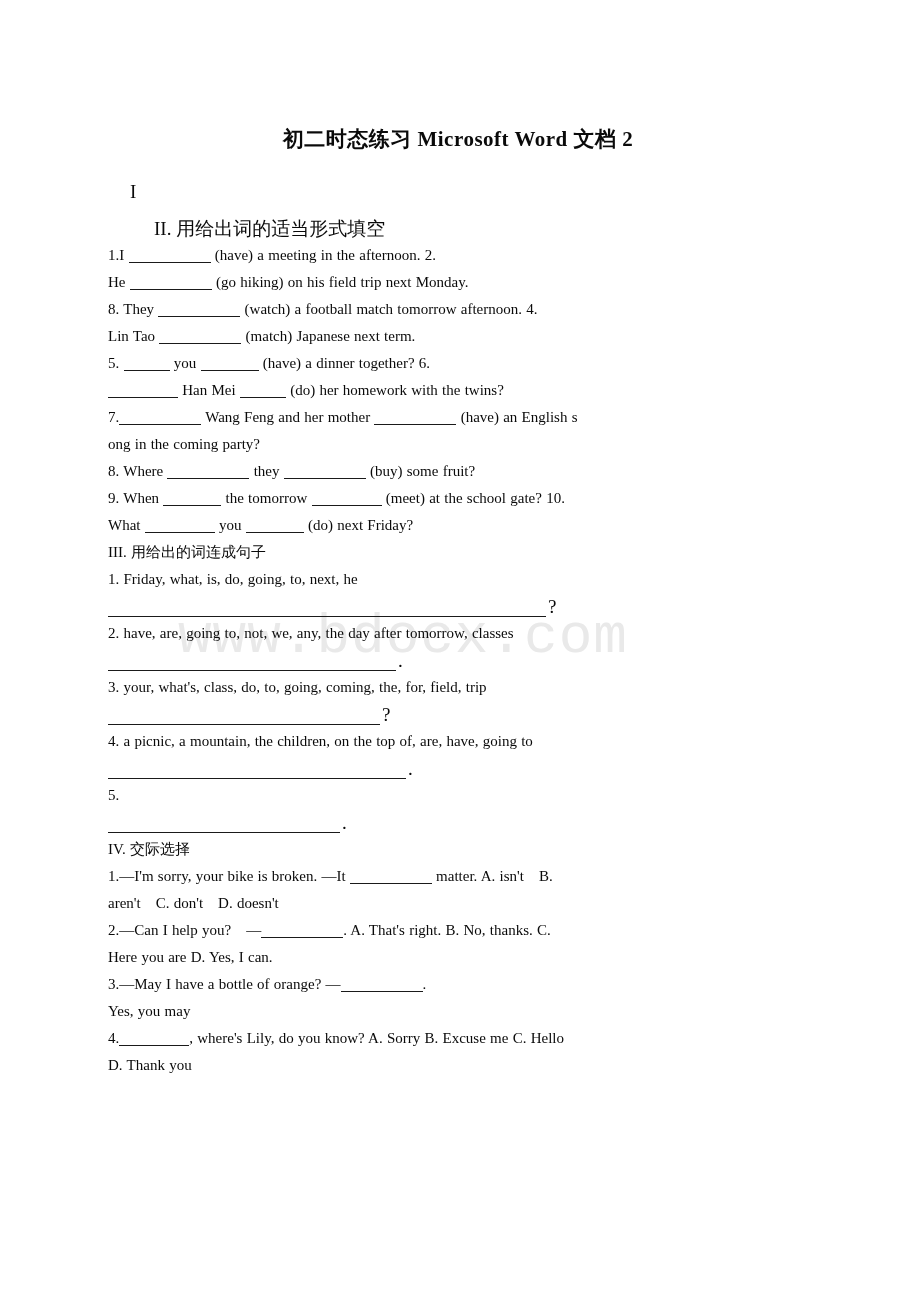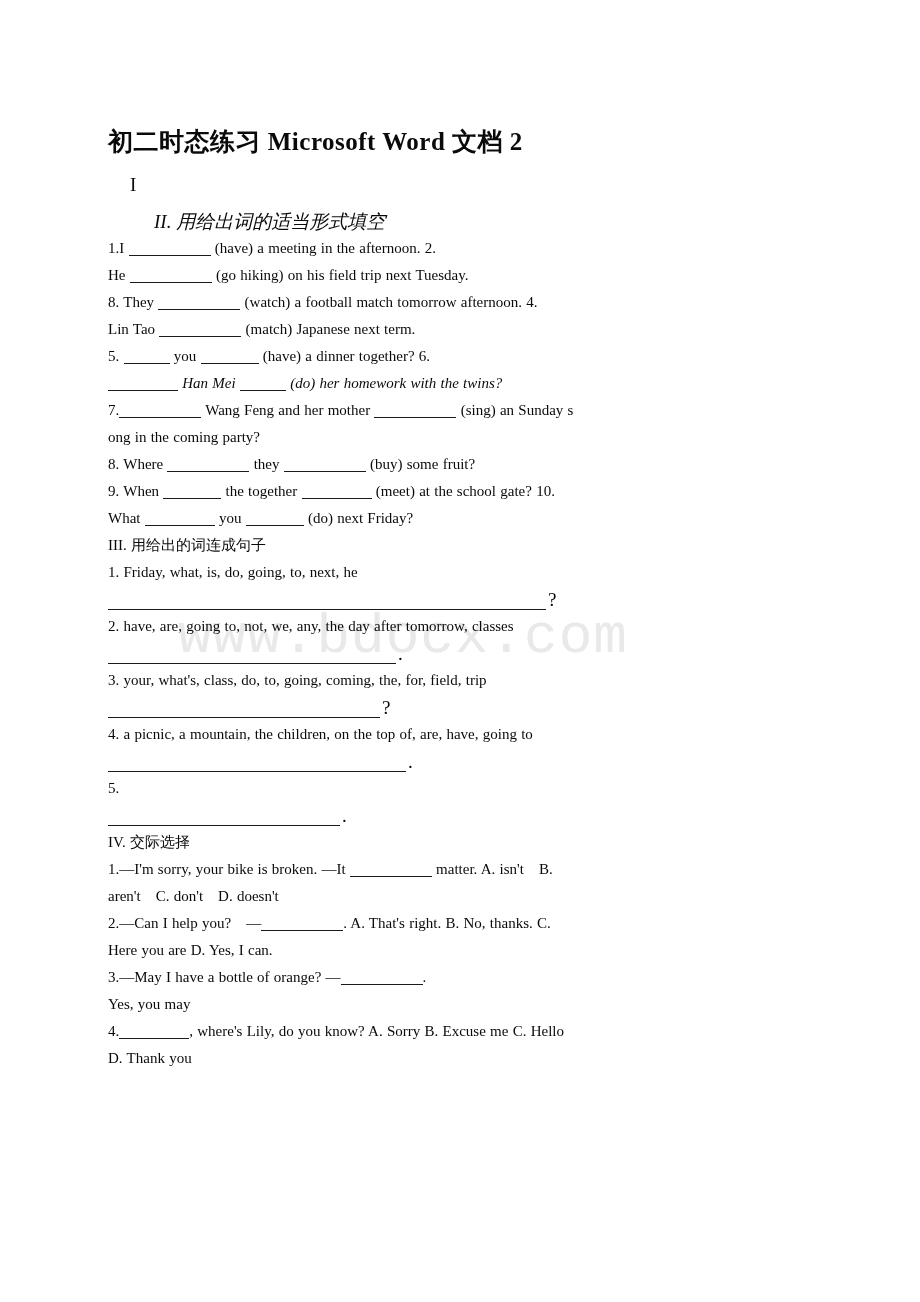--- a/index.html
+++ b/index.html
@@ -41,36 +41,37 @@
   
   #content {
     position: absolute;
     left: 108px;
     top: 126px;
     width: 700px;
     z-index: 2;
   }
 
   .doc-title {
-    font-size: 25px;
+    font-size: 21px;
     font-weight: bold;
+    text-align: center;
     line-height: 1.25;
-    margin: 0 0 14px 0;
+    margin: 0 0 26px 0;
     letter-spacing: 0.5px;
     white-space: nowrap;
   }
 
   .sec-roman {
     margin: 0;
     font-size: 19px;
     line-height: 27px;
   }
 
   .indent-1 { padding-left: 22px; }
-  .indent-2 { padding-left: 46px; font-style: italic; }
+  .indent-2 { padding-left: 46px; }
 
   .para {
     margin: 0;
     font-size: 15px;
     line-height: 27px;
     word-spacing: 0.5px;
   }
 
   .gap-1 { height: 10px; }
 
@@ -118,37 +119,37 @@
     <h1 class="doc-title">初二时态练习 Microsoft Word 文档 2</h1>
 
     <p class="sec-roman indent-1">I</p>
 
     <div class="gap-1"></div>
 
     <p class="sec-roman indent-2">II. 用给出词的适当形式填空</p>
 
     <p class="para"><span>1.I </span><span class="blk b7"></span><span> (have) a meeting in the afternoon. 2.</span></p>
 
-    <p class="para"><span>He </span><span class="blk b7"></span><span> (go hiking) on his field trip next Tuesday.</span></p>
+    <p class="para"><span>He </span><span class="blk b7"></span><span> (go hiking) on his field trip next Monday.</span></p>
 
     <p class="para"><span>8. They </span><span class="blk b7"></span><span> (watch) a football match tomorrow afternoon. 4.</span></p>
 
     <p class="para"><span>Lin Tao </span><span class="blk b7"></span><span> (match) Japanese next term.</span></p>
 
     <p class="para"><span>5. </span><span class="blk b4"></span><span> you </span><span class="blk b5"></span><span> (have) a dinner together? 6.</span></p>
 
     <p class="para indent-2"><span class="blk b6" style="margin-left:-46px"></span><span> Han Mei </span><span class="blk b4"></span><span> (do) her homework with the twins?</span></p>
 
-    <p class="para"><span>7.</span><span class="blk b7"></span><span> Wang Feng and her mother </span><span class="blk b7"></span><span> (sing) an Sunday s</span></p>
+    <p class="para"><span>7.</span><span class="blk b7"></span><span> Wang Feng and her mother </span><span class="blk b7"></span><span> (have) an English s</span></p>
 
     <p class="para">ong in the coming party?</p>
 
     <p class="para"><span>8. Where </span><span class="blk b7"></span><span> they </span><span class="blk b7"></span><span> (buy) some fruit?</span></p>
 
-    <p class="para"><span>9. When </span><span class="blk b5"></span><span> the together </span><span class="blk b6"></span><span> (meet) at the school gate? 10.</span></p>
+    <p class="para"><span>9. When </span><span class="blk b5"></span><span> the tomorrow </span><span class="blk b6"></span><span> (meet) at the school gate? 10.</span></p>
 
     <p class="para"><span>What </span><span class="blk b6"></span><span> you </span><span class="blk b5"></span><span> (do) next Friday?</span></p>
 
     <p class="para">III. 用给出的词连成句子</p>
 
     <p class="para">1. Friday, what, is, do, going, to, next, he</p>
     <span class="ruleline"><span class="rule r-long"></span><span class="tail">?</span></span>
 
     <p class="para">2. have, are, going to, not, we, any, the day after tomorrow, classes</p>
     <span class="ruleline"><span class="rule r-med"></span><span class="tail">.</span></span>

